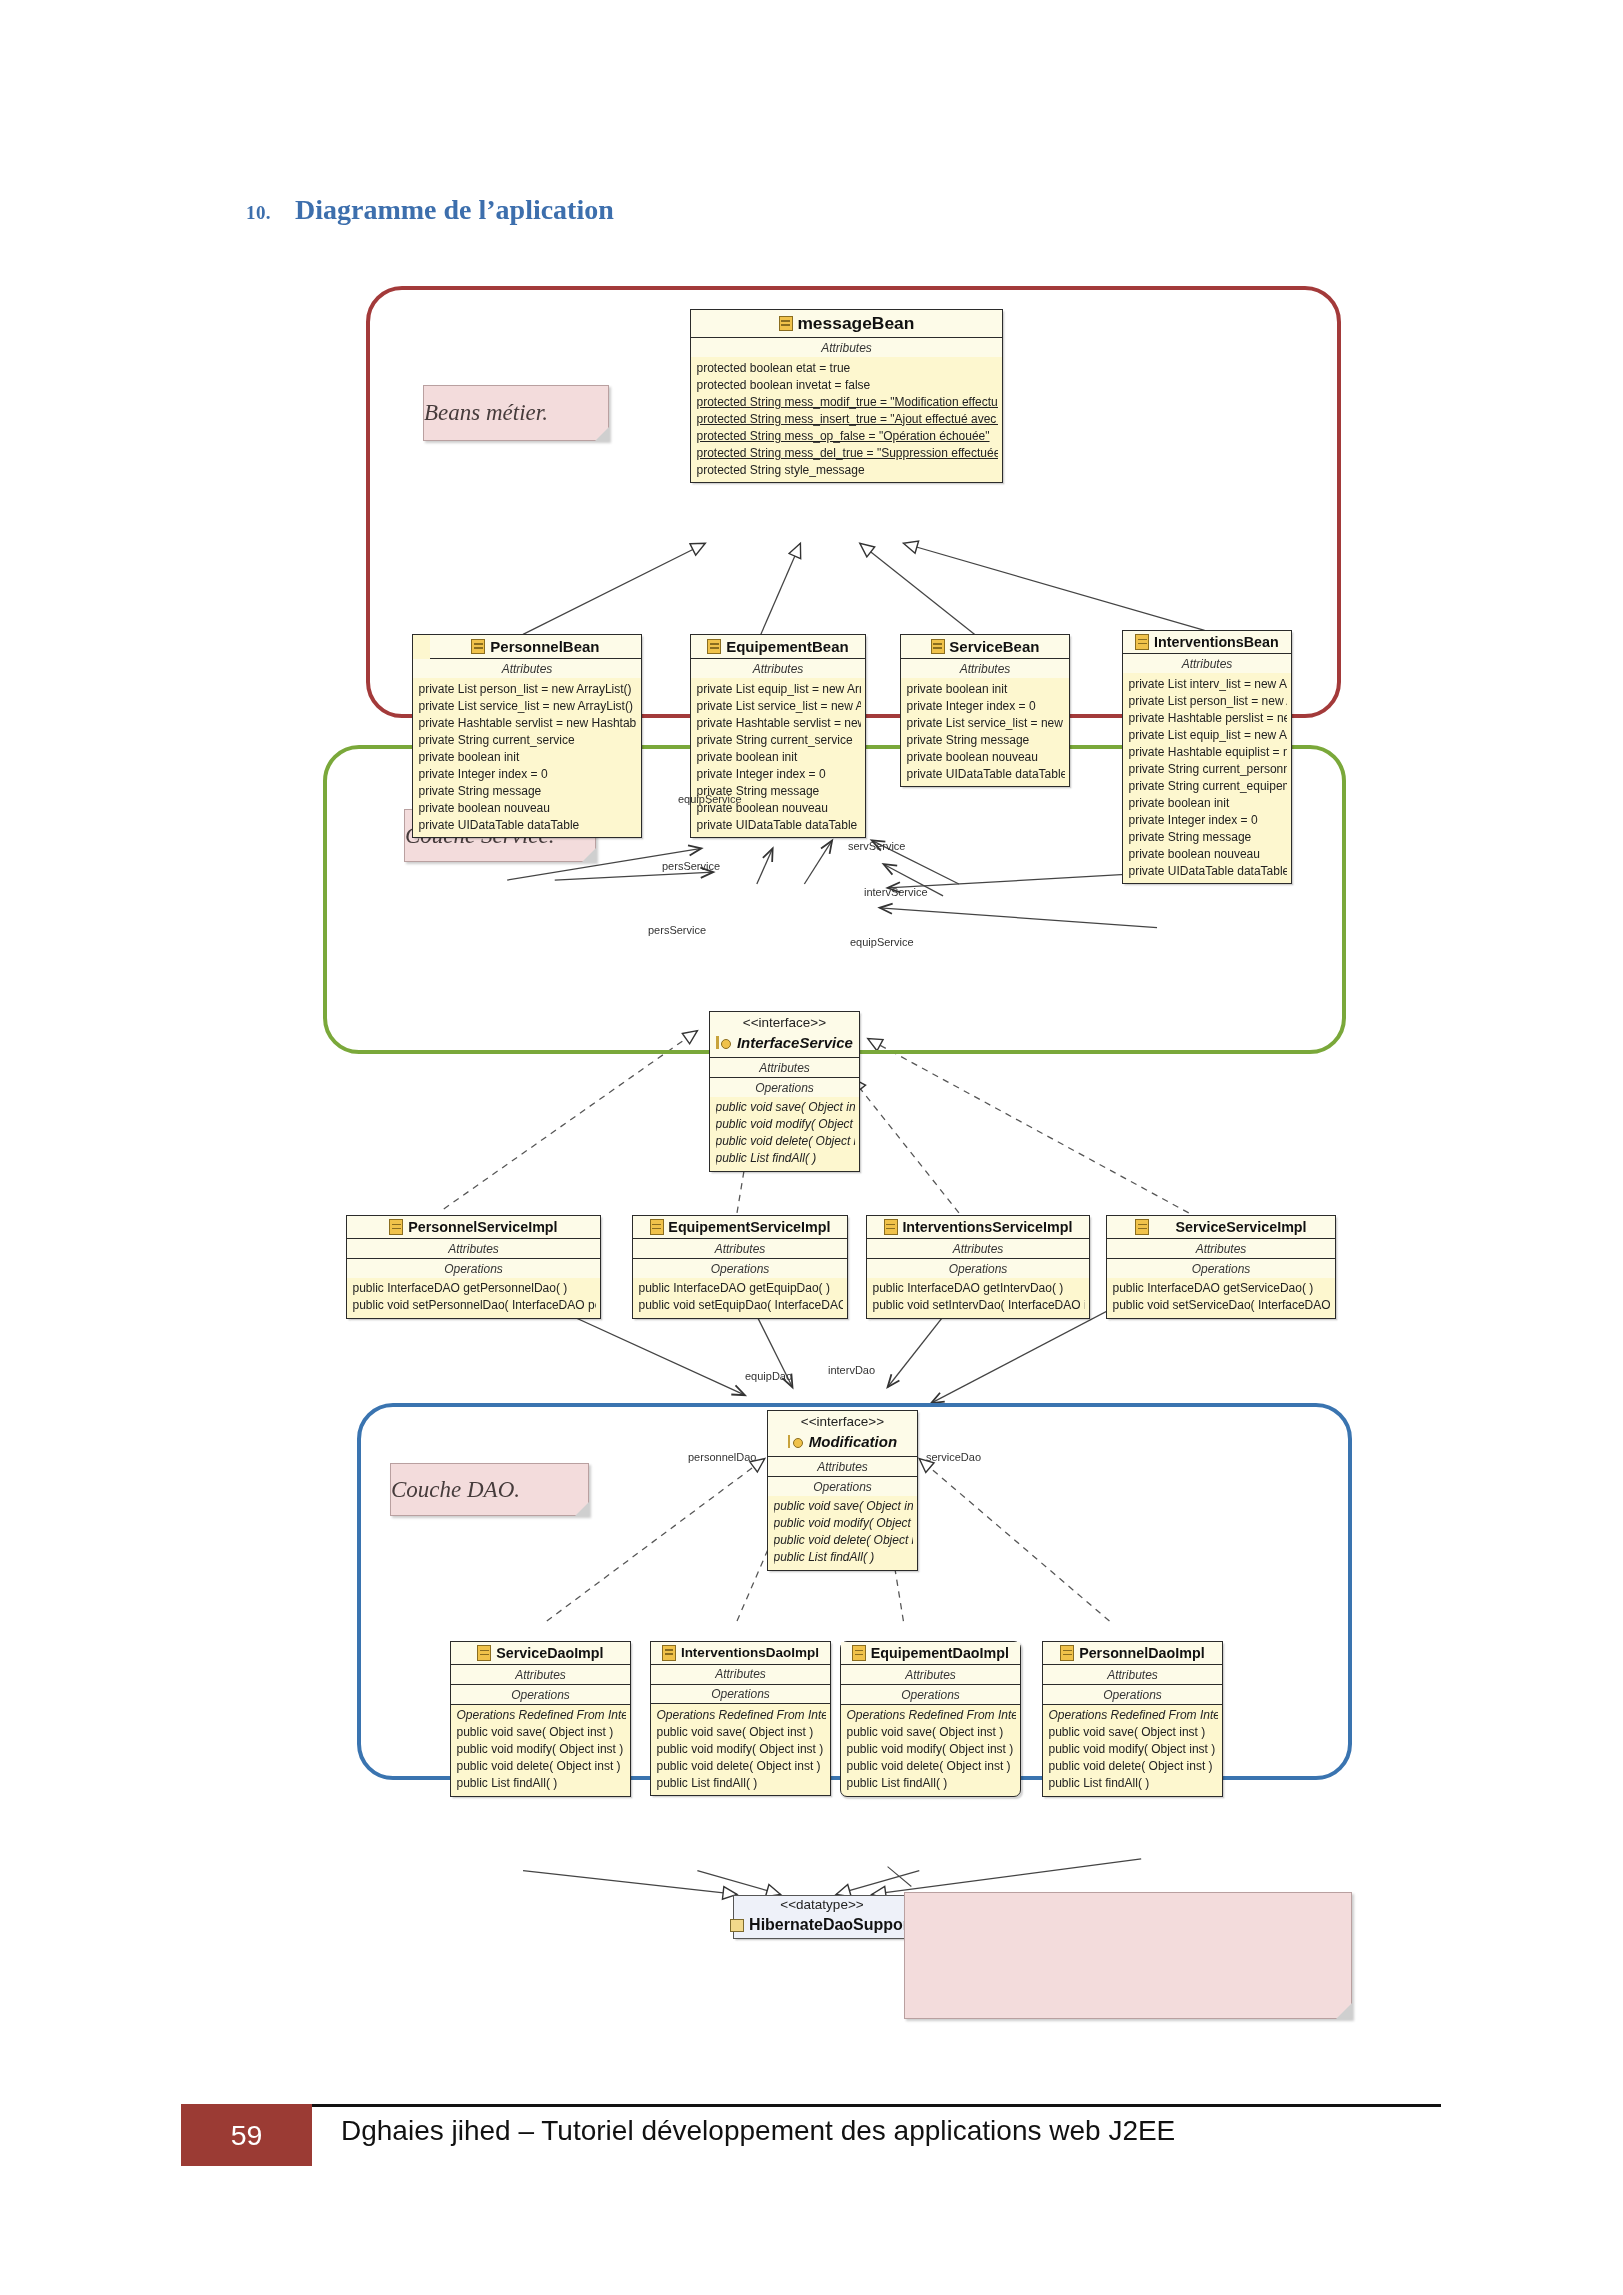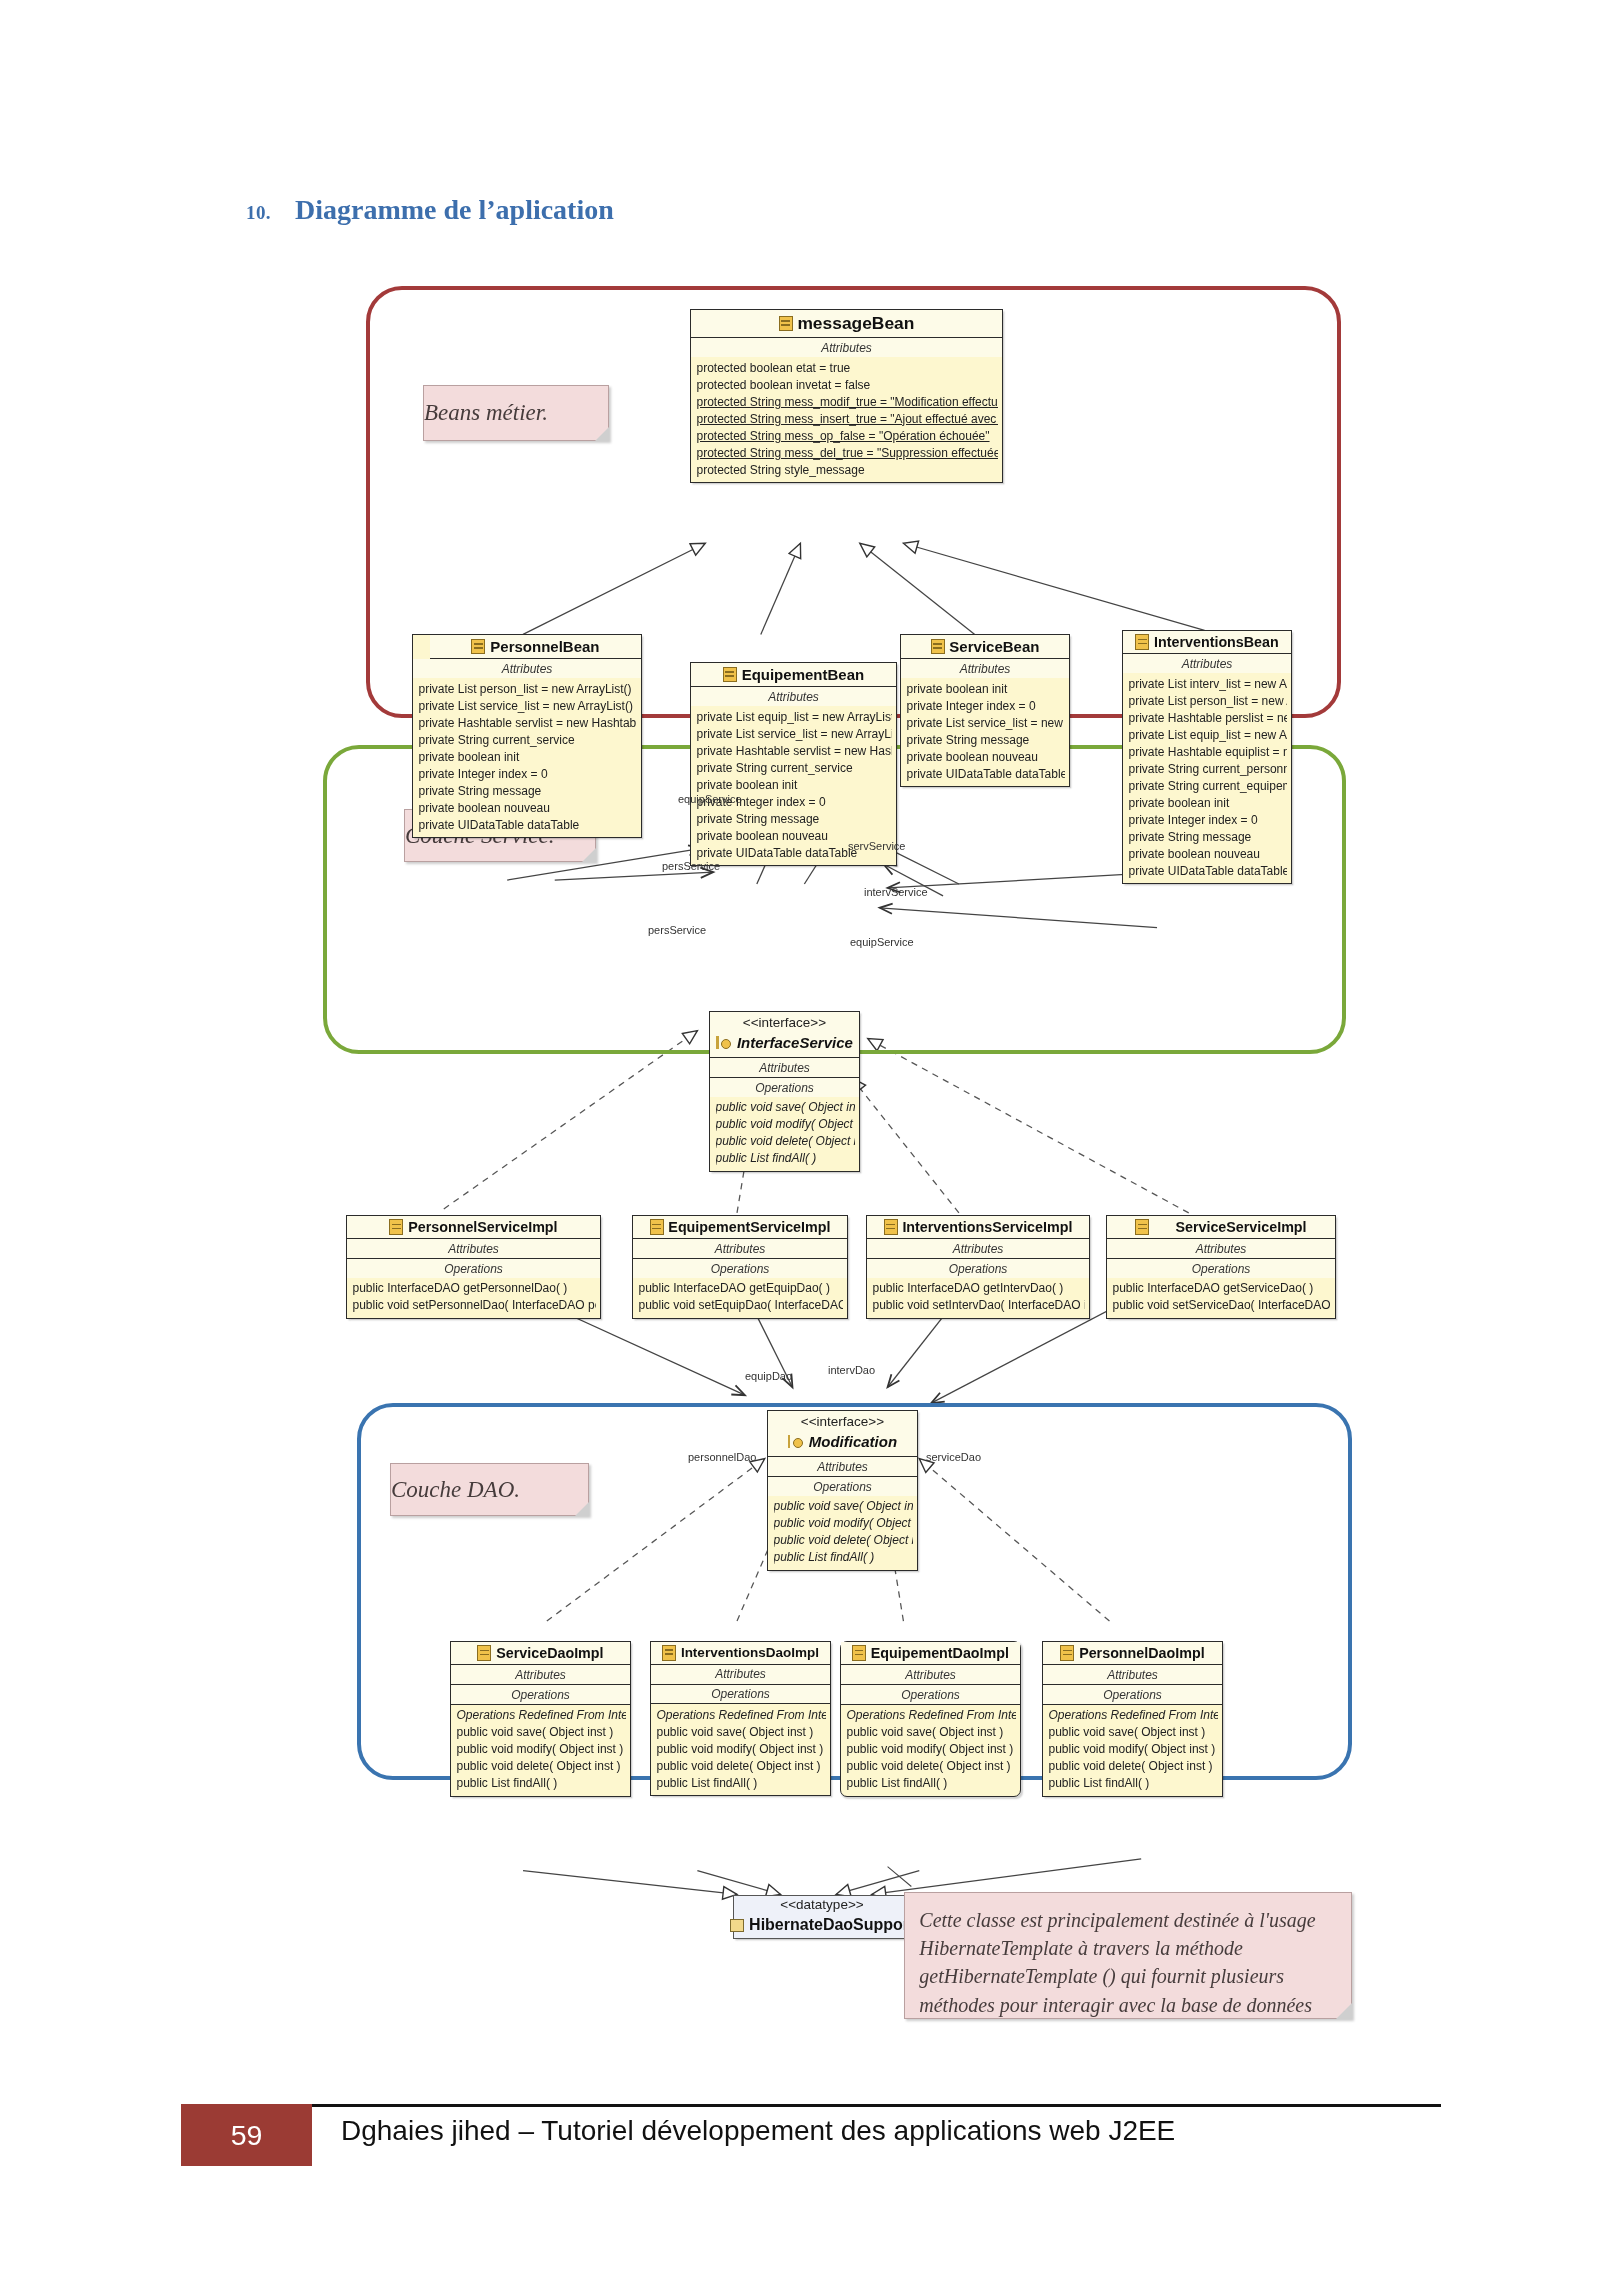--- a/index.html
+++ b/index.html
@@ -211,21 +211,21 @@
       <div>private Hashtable servlist = new Hashtable()</div>
       <div>private String current_service</div>
       <div>private boolean init</div>
       <div>private Integer index = 0</div>
       <div>private String message</div>
       <div>private boolean nouveau</div>
       <div>private UIDataTable dataTable</div>
     </div>
   </div>
 
-  <div class="uml" style="left:690px;top:396px;width:207px;margin-top:28px;">
+  <div class="uml" style="left:690px;top:396px;width:176px;">
     <div class="hdr" style="font-size:15px;">
       <span class="cicon"></span>
       <span>EquipementBean</span>
     </div>
     <div class="sect nb">Attributes</div>
     <div class="body">
       <div>private List equip_list = new ArrayList()</div>
       <div>private List service_list = new ArrayList()</div>
       <div>private Hashtable servlist = new Hashtable</div>
       <div>private String current_service</div>
@@ -429,21 +429,20 @@
 
   <div class="uml blue" style="left:733px;top:1657px;width:178px;">
     <span class="stereo">&lt;&lt;datatype&gt;&gt;</span>
     <div class="hdr">
       <span class="dicon"></span>
       <span>HibernateDaoSupport</span>
     </div>
   </div>
 
   <div class="note-big">
-    <span>Cette classe est principalement destinée à l'usage HibernateTemplate à travers la méthode getHibernateTemplate () qui fournit plusieurs méthodes pour interagir avec la base de données</span>
     <span class="fold"></span>
   </div>
 
   <div class="elab" style="left:678px;top:555px;">equipService</div>
   <div class="elab" style="left:848px;top:602px;">servService</div>
   <div class="elab" style="left:662px;top:622px;">persService</div>
   <div class="elab" style="left:648px;top:686px;">persService</div>
   <div class="elab" style="left:864px;top:648px;">intervService</div>
   <div class="elab" style="left:850px;top:698px;">equipService</div>
   <div class="elab" style="left:745px;top:1132px;">equipDao</div>

